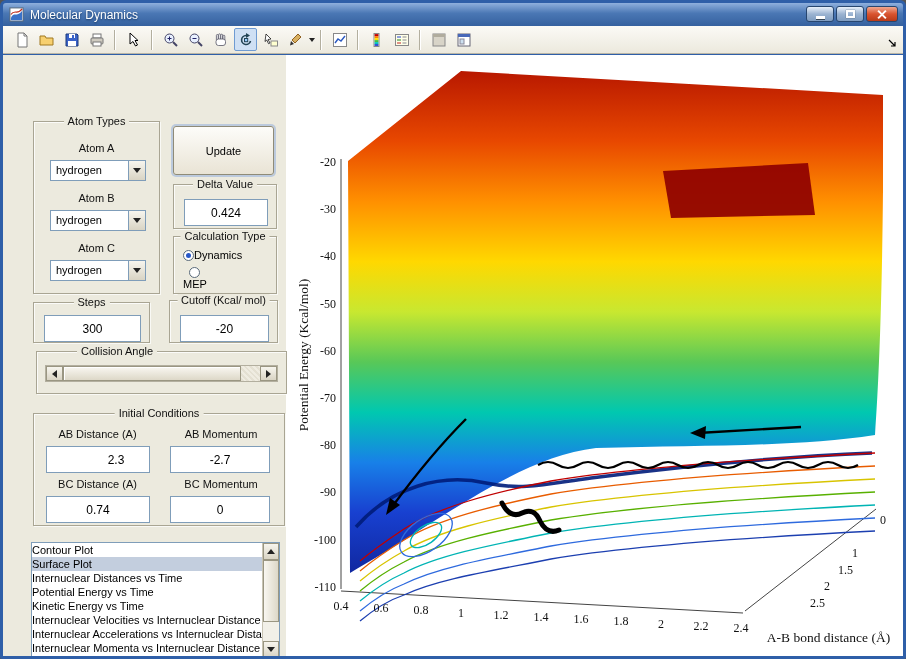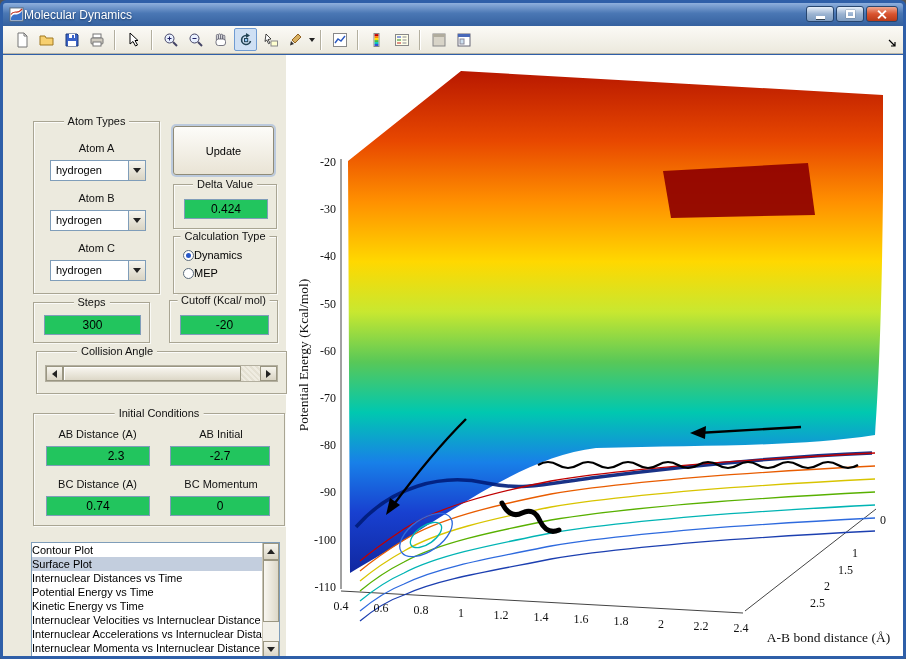--- a/index.html
+++ b/index.html
@@ -4,21 +4,21 @@
 <style>
   * { margin:0; padding:0; box-sizing:border-box; }
   html,body { background:#555; }
   body { font-family:"Liberation Sans", sans-serif; font-size:11px; color:#000; }
 
   .window { position:relative; width:906px; height:659px; background:#2f5fa8;
             border:3px solid #2f5fa8; border-radius:6px 6px 2px 2px; overflow:hidden; }
   .titlebar { position:absolute; left:0; top:0; right:0; height:23px;
               background:linear-gradient(#8fb0dd,#4a77b4 45%,#35619f);
               display:flex; align-items:center; padding:0 6px; color:#fff; }
-  .title-text { font-size:12px; text-shadow:0 1px 2px #1a3a66; }
+  .title-text { font-size:12px; margin-left:6px; text-shadow:0 1px 2px #1a3a66; }
   .win-btns { position:absolute; right:5px; top:3px; display:flex; gap:2px; }
   .wbtn { width:28px; height:16px; border:1px solid #27466f; border-radius:3px;
           background:linear-gradient(#e8f0fa,#9cb4d2 50%,#7e9cc0);
           display:flex; align-items:center; justify-content:center; }
   .wbtn.close { width:32px; background:linear-gradient(#f0a890,#d9542f 50%,#b83a18); }
   .g-min { width:9px; height:3px; background:#fff; margin-top:7px; box-shadow:0 1px 0 #345; }
   .g-max { width:9px; height:8px; border:2px solid #fff; box-shadow:0 0 1px #345; }
   .g-close { position:relative; width:10px; height:10px; }
   .g-close:before,.g-close:after { content:""; position:absolute; left:4px; top:0; width:2px; height:11px; background:#fff; }
   .g-close:before { transform:rotate(45deg);} .g-close:after { transform:rotate(-45deg);}
@@ -49,21 +49,21 @@
                display:flex; align-items:center; justify-content:center; }
   .tri-dn { width:0;height:0;border-left:4px solid transparent;border-right:4px solid transparent;border-top:5px solid #222; }
   .tri-up { width:0;height:0;border-left:4px solid transparent;border-right:4px solid transparent;border-bottom:5px solid #222; }
   .tri-lf { width:0;height:0;border-top:4px solid transparent;border-bottom:4px solid transparent;border-right:5px solid #222; }
   .tri-rt { width:0;height:0;border-top:4px solid transparent;border-bottom:4px solid transparent;border-left:5px solid #222; }
 
   .btn-update { position:absolute; left:170px; top:71px; width:101px; height:49px;
                 background:linear-gradient(#fdfcf9,#e9e4d5); border:1px solid #8f8b77; border-radius:3px;
                 box-shadow:0 0 0 2px rgba(130,165,220,.45); font-size:11px; }
 
-  .edit { position:absolute; height:20px; background:#22c55e; border:1px solid #7f9db9;
+  .edit { position:absolute; height:27px; background:#ffffff; border:1px solid #7f9db9;
           text-align:center; font-family:"Liberation Sans",sans-serif; font-size:12px; }
 
   .radio-row { position:absolute; left:9px; display:flex; align-items:center; }
   .radio { width:11px; height:11px; border:1px solid #5a6a7a; border-radius:50%; background:#fff; position:relative; }
   .radio.checked:after { content:""; position:absolute; left:2px; top:2px; width:5px; height:5px; border-radius:50%; background:#2858c8; }
 
   .slider { position:absolute; left:8px; right:8px; top:13px; height:17px; display:flex;
             background:#f4f2ea; border:1px solid #b3af9f; }
   .sb-btn { width:17px; height:100%; background:linear-gradient(#f7f5ee,#d9d4c4); border:1px solid #9a9682;
             display:flex; align-items:center; justify-content:center; }
@@ -337,21 +337,21 @@
       <span class="gtitle">Delta Value</span>
       <input class="edit" style="left: 10px; top: 14px; width: 84px;" value="0.424">
     </div>
 
     <div class="gbox" style="left:170px;top:181px;width:104px;height:58px;">
       <span class="gtitle">Calculation Type</span>
       <div class="radio-row" style="top:12px;">
         <span class="radio checked"></span>
         <span>Dynamics</span>
       </div>
-      <div class="radio-row" style="top:30px;">
+      <div class="radio-row" style="top:30px;flex-direction:column;">
         <span class="radio"></span>
         <span>MEP</span>
       </div>
     </div>
 
     <div class="gbox" style="left:30px;top:247px;width:117px;height:41px;">
       <span class="gtitle">Steps</span>
       <input class="edit" style="left: 10px; top: 12px; width: 97px;" value="300">
     </div>
 
@@ -371,21 +371,21 @@
         </span>
         <span class="sb-btn">
             <span class="tri-rt"></span>
           </span>
       </div>
     </div>
 
     <div class="gbox" style="left:30px;top:358px;width:252px;height:113px;">
       <span class="gtitle">Initial Conditions</span>
       <div class="glabel" style="left:6px;top:14px;width:115px;">AB Distance (A)</div>
-      <div class="glabel" style="left:132px;top:14px;width:110px;">AB Initial</div>
+      <div class="glabel" style="left:132px;top:14px;width:110px;">AB Momentum</div>
       <input class="edit" style="left: 12px; top: 32px; width: 104px; padding-left: 36px;" value="2.3">
       <input class="edit" style="left: 136px; top: 32px; width: 100px;" value="-2.7">
       <div class="glabel" style="left:6px;top:64px;width:115px;">BC Distance (A)</div>
       <div class="glabel" style="left:132px;top:64px;width:110px;">BC Momentum</div>
       <input class="edit" style="left: 12px; top: 82px; width: 104px;" value="0.74">
       <input class="edit" style="left: 136px; top: 82px; width: 100px;" value="0">
     </div>
 
     <div class="listbox">
       <div class="list-inner">

